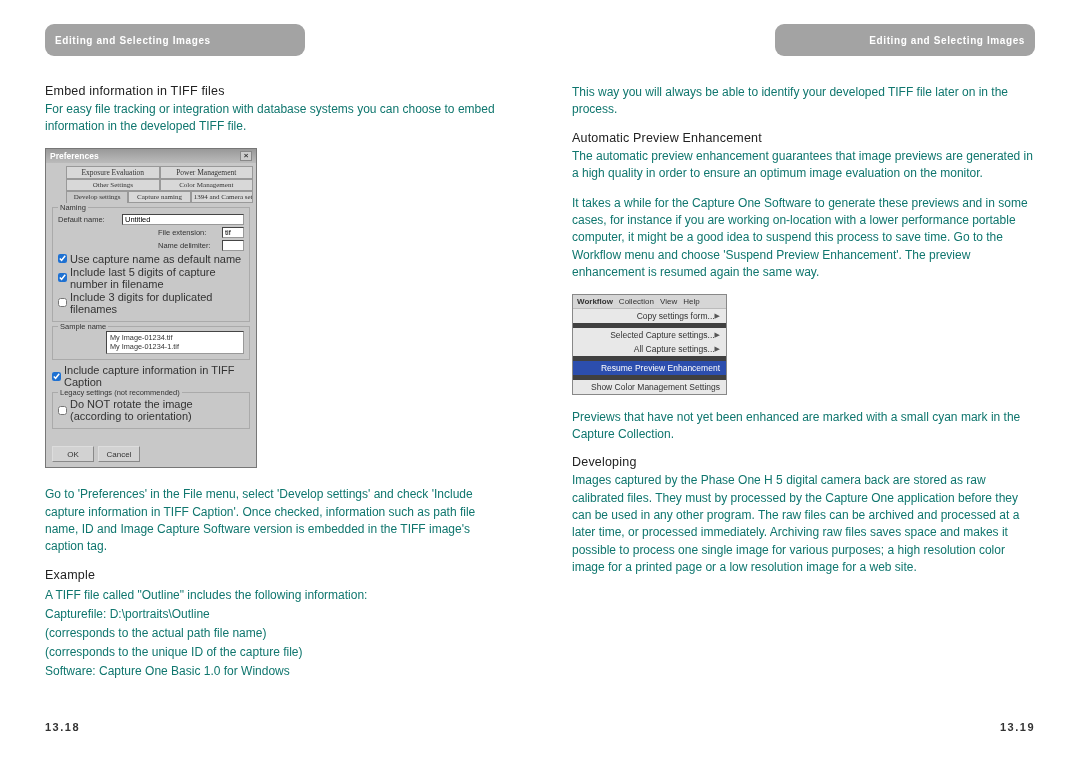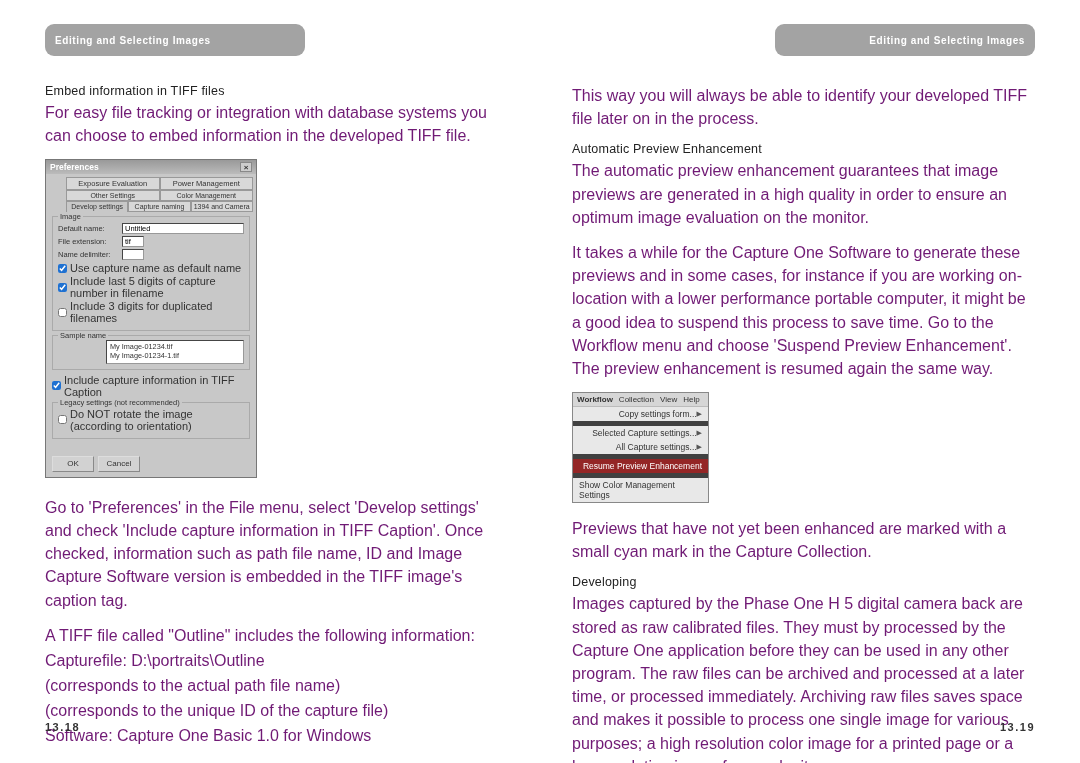--- a/index.html
+++ b/index.html
@@ -46,23 +46,23 @@
   .content { margin-top: 84px; }
 
   .section-title {
     font-weight: normal;
     font-size: 12.5px;
     margin-bottom: 3px;
     color: #222;
     letter-spacing: 0.2px;
   }
   p {
-    font-size: 16px;
+    font-size: 12px;
     line-height: 1.45;
-    color: #701a75;
+    color: #0f766e;
     margin-bottom: 12px;
   }
   .example-block p { margin-bottom: 1px; line-height: 1.5; }
   .example-block { margin-top: 4px; }
 
   .page-number {
     position: absolute;
     bottom: 30px;
     font-weight: bold;
     font-size: 11px;
@@ -92,39 +92,39 @@
     justify-content: space-between;
     align-items: center;
     font-size: 8.5px;
   }
   .prefs-close {
     width: 12px; height: 10px;
     background: #ccc; border: 1px solid #888;
     display: flex; align-items: center; justify-content: center;
     font-size: 8px; color: #333;
   }
-  .prefs-tabs-row { display: flex; padding: 3px 3px 0 20px; gap: 0; flex-wrap: wrap; }
+  .prefs-tabs-row { display: flex; padding: 3px 3px 0 20px; gap: 0; flex-wrap: wrap; font-family: Liberation Serif, serif; }
   .prefs-tab {
     flex: 1;
     border: 1px solid #999;
     background: #d8d8d8;
     padding: 1px 2px;
     text-align: center;
     font-size: 7.5px;
     white-space: nowrap;
     overflow: hidden;
   }
   .prefs-tab.active { background: #c8c8c8; border-bottom: none; }
   .prefs-tabs-row2 { padding-top: 0; }
   .prefs-tabs-row2 .prefs-tab { font-size: 7px; }
 
   .prefs-body { padding: 4px 6px 8px 6px; }
   .fieldset { border: 1px solid #aaa; padding: 4px 5px 5px 5px; margin-bottom: 4px; position: relative; }
   .fieldset-label { position: absolute; top: -5px; left: 5px; background: #c8c8c8; padding: 0 2px; font-size: 7.5px; }
-  .field-row { display: flex; align-items: center; margin: 2px 0; gap: 4px; }
+  .field-row { display: flex; align-items: center; margin: 2px 0; gap: 4px; justify-content: flex-end; }
   .field-row label { font-size: 7.5px; width: 60px; }
   .field-row input[type=text] {
     flex: 1; height: 11px; font-size: 7.5px; padding: 0 2px;
     border: 1px inset #999; background: #fff;
   }
   .field-row input.short { width: 22px; flex: none; }
   .check-row { display: flex; align-items: center; gap: 3px; margin: 1px 0; }
   .check-row input { width: 9px; height: 9px; }
   .check-row span { font-size: 11px; }
   .sample-box {
@@ -133,37 +133,37 @@
   }
   .prefs-footer { display: flex; gap: 4px; padding: 5px 6px; }
   .prefs-btn {
     border: 1px outset #ddd; background: #d2d2d2;
     width: 42px; height: 16px; font-size: 8px;
     display: flex; align-items: center; justify-content: center;
   }
 
   
   .menu-mock {
-    width: 137px;
+    width: 155px;
     background: #e8e8e8;
     border: 1px solid #888;
     font-family: Tahoma, Arial, sans-serif;
     font-size: 8.5px;
     margin: 8px 0 14px 0;
     filter: grayscale(30%);
   }
   .menu-bar { display: flex; gap: 6px; background: #d6d6d6; padding: 2px 4px; font-size: 8px; border-bottom: 1px solid #bbb; }
   .menu-bar span:first-child { font-weight: bold; }
   .menu-item {
     padding: 2px 6px;
     display: flex; justify-content: flex-end; align-items: center;
     border-bottom: 0;
   }
   .menu-item.sep { border-top: 5px solid #404040; }
-  .menu-item.highlight { background: #b91c1c; color: #fff; }
+  .menu-item.highlight { background: #1d4ed8; color: #fff; }
   .menu-arrow { font-size: 7px; color: #555; }
 </style>
 </head>
 <body>
 
 <div class="page-container">
 
   <div class="page page-left">
     <div class="header-bar">Editing and Selecting Images</div>
     <div class="content">
@@ -183,21 +183,21 @@
           <div class="prefs-tab">Other Settings</div>
           <div class="prefs-tab">Color Management</div>
         </div>
         <div class="prefs-tabs-row prefs-tabs-row2">
           <div class="prefs-tab active">Develop settings</div>
           <div class="prefs-tab">Capture naming</div>
           <div class="prefs-tab">1394 and Camera settings</div>
         </div>
         <div class="prefs-body">
           <div class="fieldset">
-            <div class="fieldset-label">Image</div>
+            <div class="fieldset-label">Naming</div>
             <div class="field-row">
               <label>Default name:</label>
               <input type="text" value="Untitled" style="">
             </div>
             <div class="field-row">
               <label>File extension:</label>
               <input type="text" class="short" value="tif" style="">
             </div>
             <div class="field-row">
               <label>Name delimiter:</label>
@@ -236,20 +236,21 @@
           </div>
         </div>
         <div class="prefs-footer">
           <div class="prefs-btn">OK</div>
           <div class="prefs-btn">Cancel</div>
         </div>
       </div>
 
       <p>Go to 'Preferences' in the File menu, select 'Develop settings' and check 'Include capture information in TIFF Caption'. Once checked, information such as path file name, ID and Image Capture Software version is embedded in the TIFF image's caption tag.</p>
 
+      <div class="section-title">Example</div>
       <div class="example-block">
         <p>A TIFF file called "Outline" includes the following information:</p>
         <p>Capturefile: D:\portraits\Outline</p>
         <p>(corresponds to the actual path file name)</p>
         <p>(corresponds to the unique ID of the capture file)</p>
         <p>Software: Capture One Basic 1.0 for Windows</p>
       </div>
     </div>
     <div class="page-number">13.18</div>
   </div>

